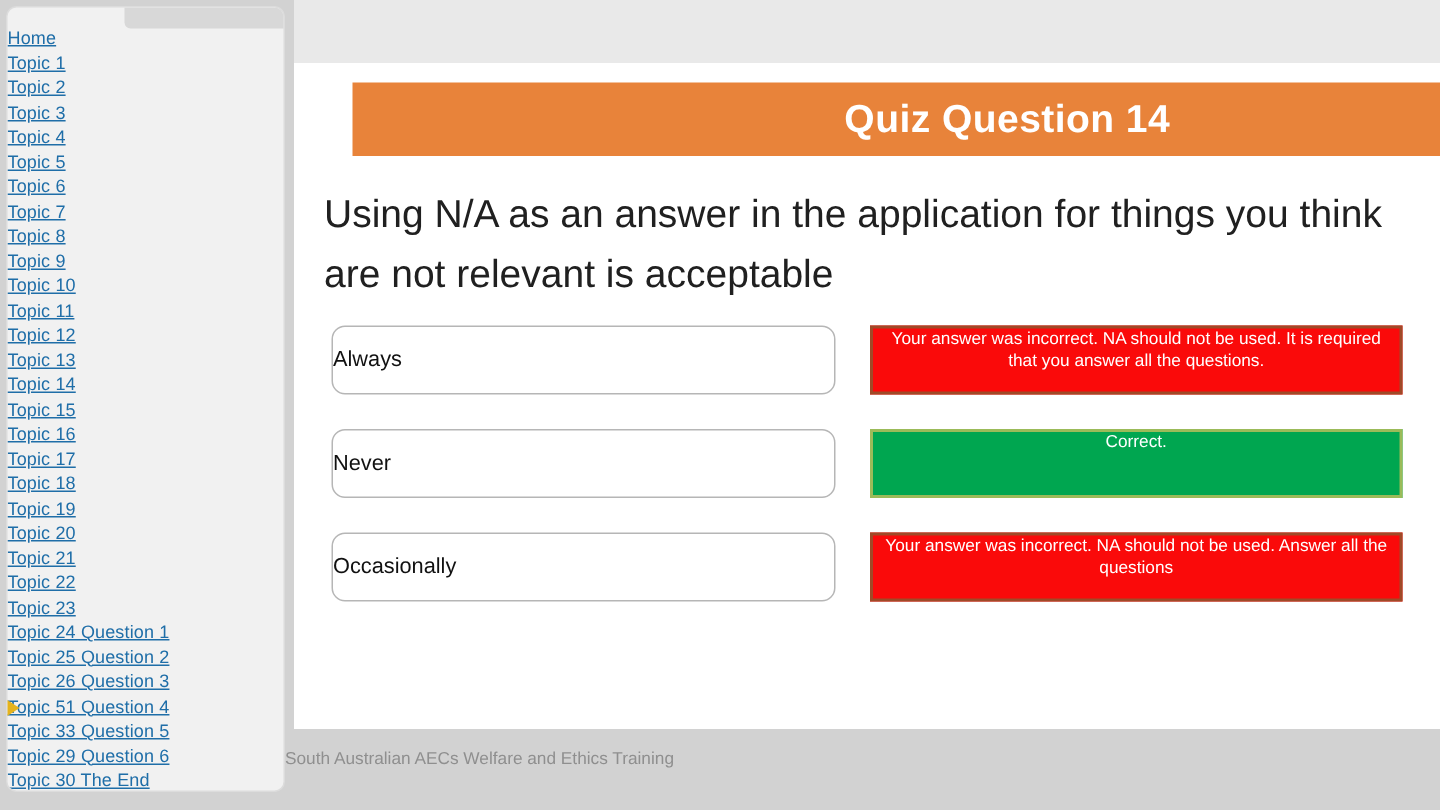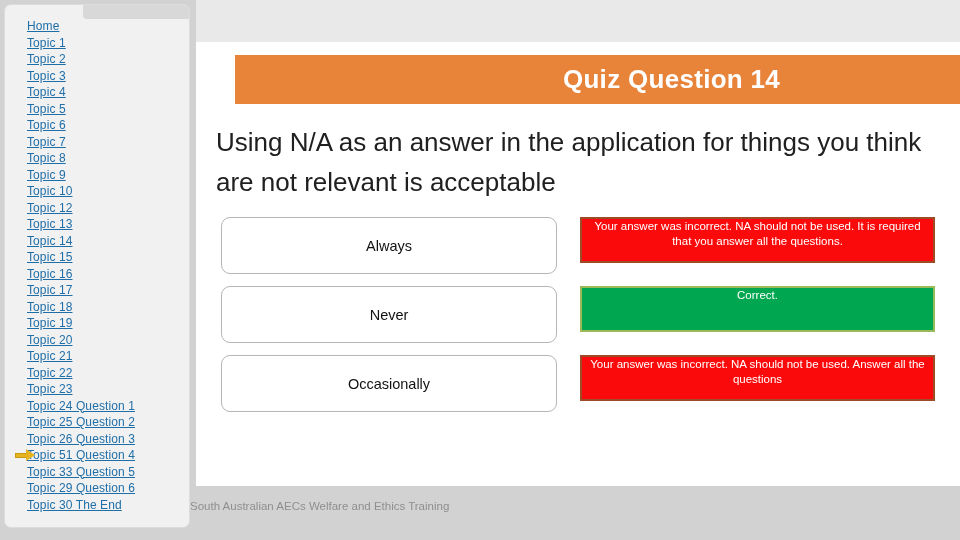--- a/index.html
+++ b/index.html
@@ -80,21 +80,20 @@
   .nav-list {
     position: absolute;
     left: 0; top: 12px;
     width: 186px;
   }
   .nav-item {
     position: relative;
     height: 16.5px;
     line-height: 16.5px;
     white-space: nowrap;
-    margin-left: 22px;
   }
   .nav-link {
     font-size: 12px;
     color: #1f6ea8;
     text-decoration: underline;
     letter-spacing: 0.1px;
     cursor: pointer;
   }
   .nav-item.current .nav-link { color: #1f6ea8; }
 
@@ -167,28 +166,27 @@
   }
   .row.r0 { top: 217px; }
   .row.r1 { top: 286px; }
   .row.r2 { top: 355px; }
 
   .option {
     position: absolute;
     left: 221px;
     top: 0;
     width: 336px;
-    height: 57px;
+    height: 46px;
     box-sizing: border-box;
     background: #ffffff;
     border: 1.5px solid #b6b6b6;
     border-radius: 9px;
     display: flex;
     align-items: center;
-    justify-content: center;
     cursor: pointer;
   }
   .option-label {
     font-size: 14.5px;
     color: #111111;
   }
 
   .feedback {
     position: absolute;
     left: 580px;
@@ -245,20 +243,21 @@
           <div class="nav-item"><span class="nav-link">Topic 1</span></div>
           <div class="nav-item"><span class="nav-link">Topic 2</span></div>
           <div class="nav-item"><span class="nav-link">Topic 3</span></div>
           <div class="nav-item"><span class="nav-link">Topic 4</span></div>
           <div class="nav-item"><span class="nav-link">Topic 5</span></div>
           <div class="nav-item"><span class="nav-link">Topic 6</span></div>
           <div class="nav-item"><span class="nav-link">Topic 7</span></div>
           <div class="nav-item"><span class="nav-link">Topic 8</span></div>
           <div class="nav-item"><span class="nav-link">Topic 9</span></div>
           <div class="nav-item"><span class="nav-link">Topic 10</span></div>
+          <div class="nav-item"><span class="nav-link">Topic 11</span></div>
           <div class="nav-item"><span class="nav-link">Topic 12</span></div>
           <div class="nav-item"><span class="nav-link">Topic 13</span></div>
           <div class="nav-item"><span class="nav-link">Topic 14</span></div>
           <div class="nav-item"><span class="nav-link">Topic 15</span></div>
           <div class="nav-item"><span class="nav-link">Topic 16</span></div>
           <div class="nav-item"><span class="nav-link">Topic 17</span></div>
           <div class="nav-item"><span class="nav-link">Topic 18</span></div>
           <div class="nav-item"><span class="nav-link">Topic 19</span></div>
           <div class="nav-item"><span class="nav-link">Topic 20</span></div>
           <div class="nav-item"><span class="nav-link">Topic 21</span></div>

